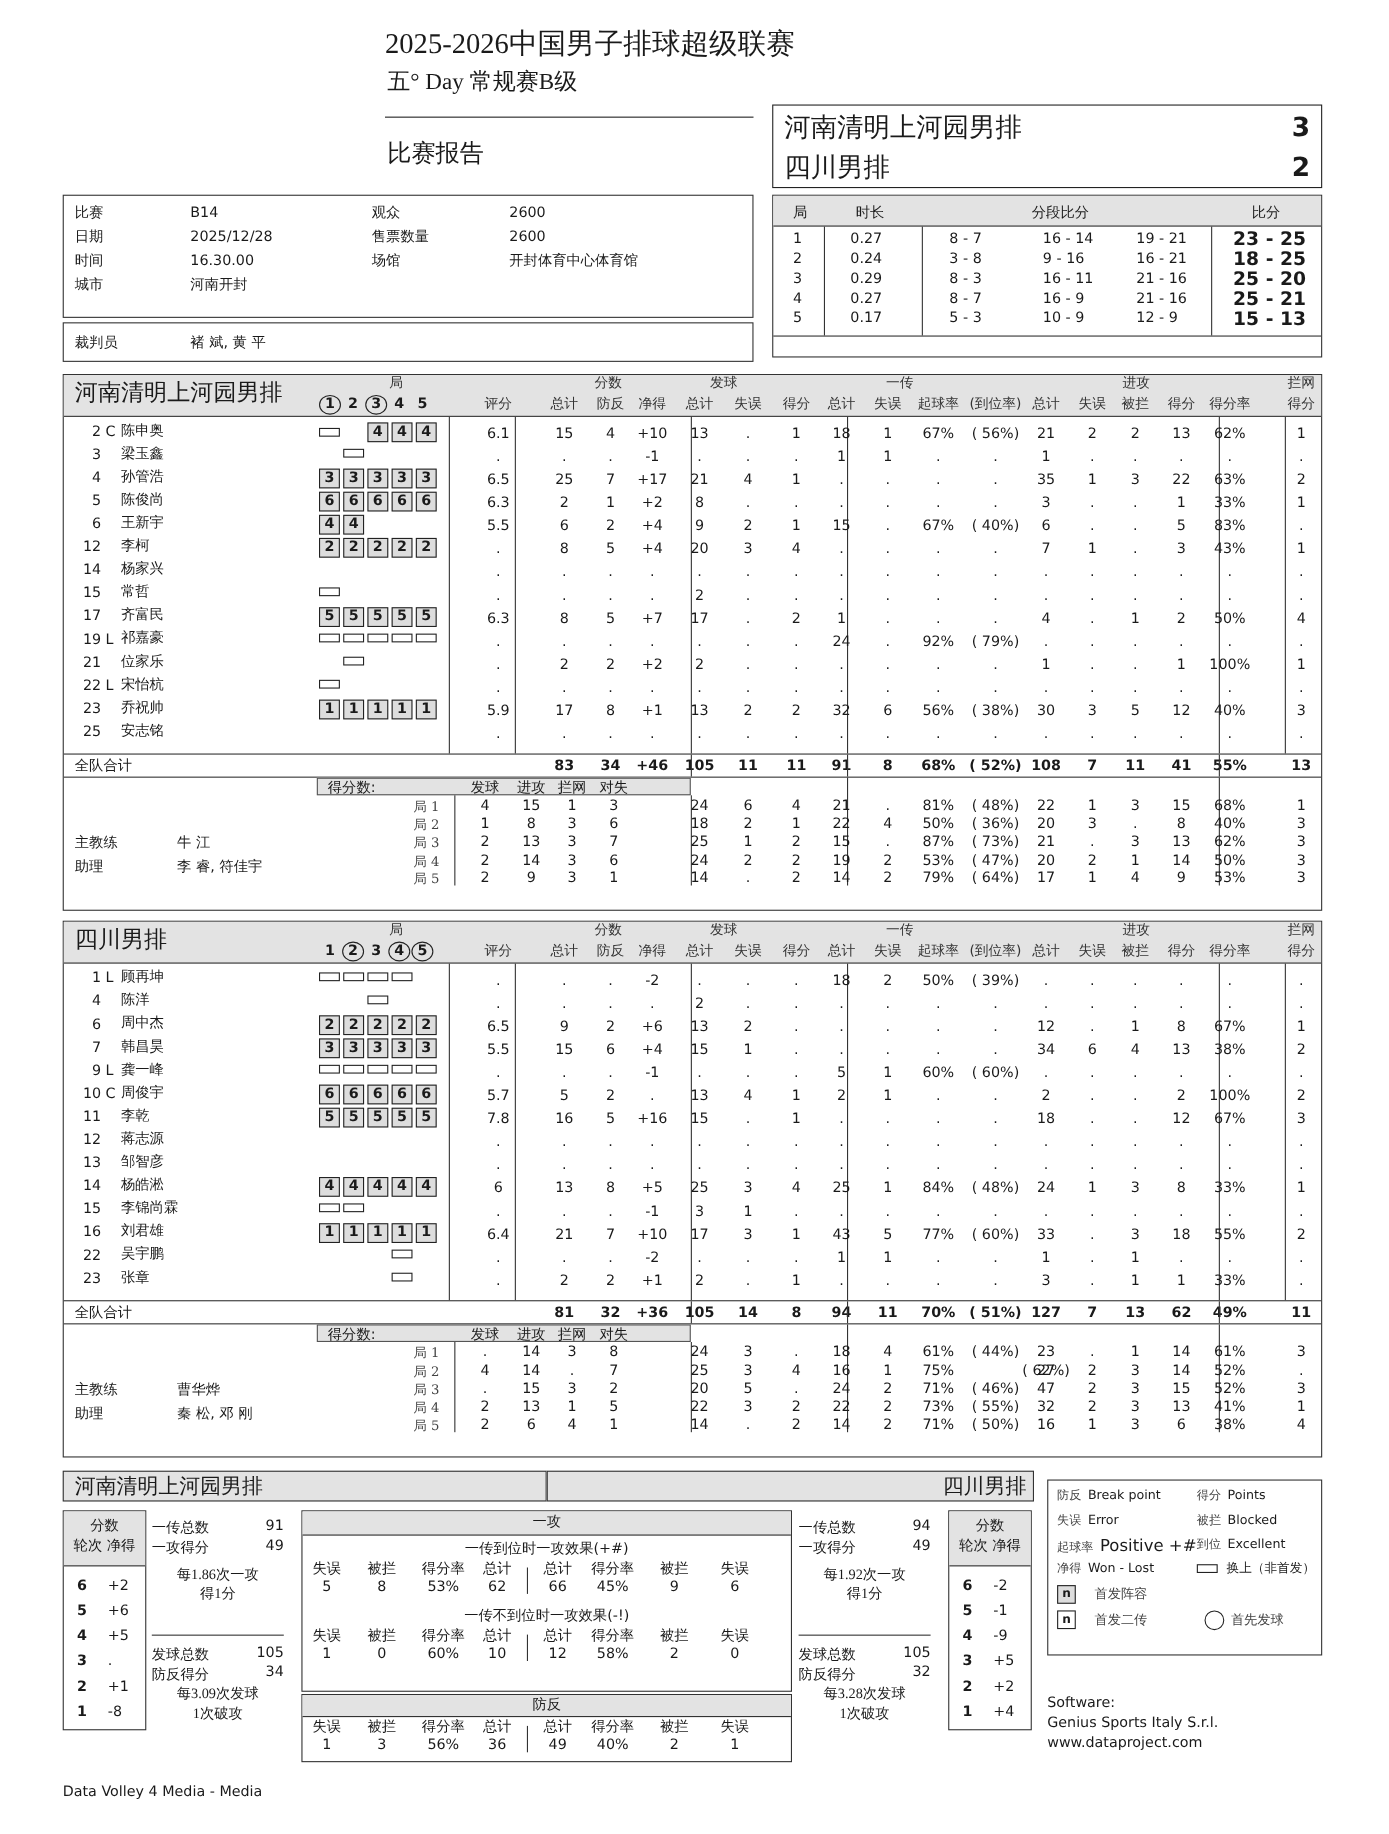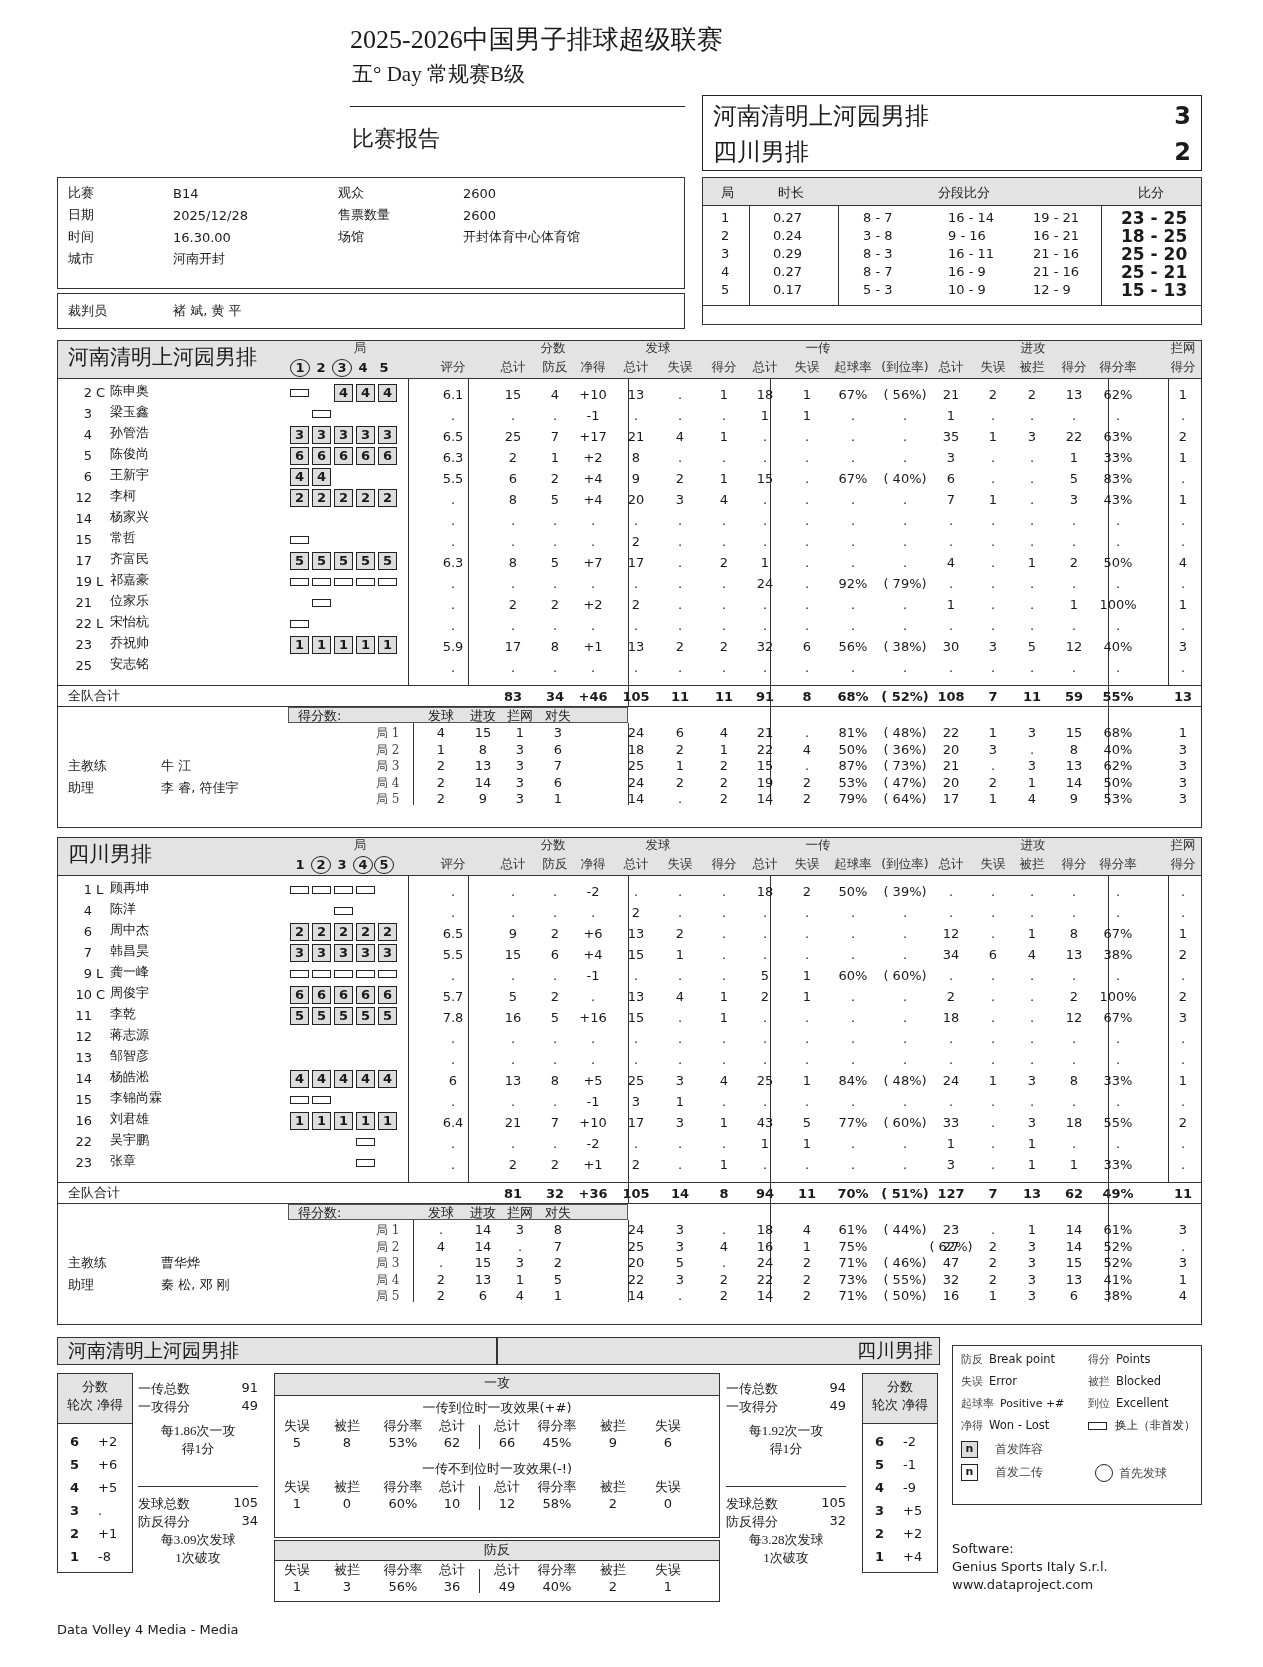--- a/index.html
+++ b/index.html
@@ -486,21 +486,21 @@
       <span class="cellv bold" style="left:578px;top:3px;width:60px;margin-left:-30px">105</span>
       <span class="cellv bold" style="left:622px;top:3px;width:60px;margin-left:-30px">11</span>
       <span class="cellv bold" style="left:666px;top:3px;width:60px;margin-left:-30px">11</span>
       <span class="cellv bold" style="left:707px;top:3px;width:60px;margin-left:-30px">91</span>
       <span class="cellv bold" style="left:749px;top:3px;width:60px;margin-left:-30px">8</span>
       <span class="cellv bold" style="left:795px;top:3px;width:60px;margin-left:-30px">68%</span>
       <span class="cellv bold" style="left:847px;top:3px;width:60px;margin-left:-30px">( 52%)</span>
       <span class="cellv bold" style="left:893px;top:3px;width:60px;margin-left:-30px">108</span>
       <span class="cellv bold" style="left:935px;top:3px;width:60px;margin-left:-30px">7</span>
       <span class="cellv bold" style="left:974px;top:3px;width:60px;margin-left:-30px">11</span>
-      <span class="cellv bold" style="left:1016px;top:3px;width:60px;margin-left:-30px">59</span>
+      <span class="cellv bold" style="left:1016px;top:3px;width:60px;margin-left:-30px">41</span>
       <span class="cellv bold" style="left:1060px;top:3px;width:60px;margin-left:-30px">55%</span>
       <span class="cellv bold" style="left:1125px;top:3px;width:60px;margin-left:-30px">13</span>
       <div class="vline" style="left:570px;top:0;bottom:0"></div>
       <div class="vline" style="left:712px;top:0;bottom:0"></div>
       <div class="vline" style="left:1050px;top:0;bottom:0"></div>
     </div>
     <div style="position:relative;height:98px">
       <div class="abs" style="left:230px;top:0;width:340px;height:16px;background:#e3e3e3;border:1px solid #555"></div>
       <span class="abs" style="left:240px;top:0">得分数:</span>
       <span class="cellv" style="left:383px;top:0">发球</span>
@@ -1279,21 +1279,21 @@
         <div class="vline" style="left:204px;top:8px;height:24px"></div>
       </div>
     </div>
 </div>
 
 <div class="abs legend" id="legend">
     <div class="abs" style="left:8px;top:6px;white-space:nowrap"><span style="color:#444;margin-right:6px;font-size:11px">防反</span><span style="font-size:11.5px">Break point</span></div>
     <div class="abs" style="left:135px;top:6px;white-space:nowrap"><span style="color:#444;margin-right:6px;font-size:11px">得分</span><span style="font-size:11.5px">Points</span></div>
     <div class="abs" style="left:8px;top:28px;white-space:nowrap"><span style="color:#444;margin-right:6px;font-size:11px">失误</span><span style="font-size:11.5px">Error</span></div>
     <div class="abs" style="left:135px;top:28px;white-space:nowrap"><span style="color:#444;margin-right:6px;font-size:11px">被拦</span><span style="font-size:11.5px">Blocked</span></div>
-    <div class="abs" style="left:8px;top:50px;white-space:nowrap"><span style="color:#444;margin-right:6px;font-size:11px">起球率</span><span style="font-size:11px">Positive +#</span></div>
+    <div class="abs" style="left:8px;top:50px;white-space:nowrap"><span style="color:#444;margin-right:6px;font-size:11px">起球率</span><span style="font-size:15px">Positive +#</span></div>
     <div class="abs" style="left:135px;top:50px;white-space:nowrap"><span style="color:#444;margin-right:6px;font-size:11px">到位</span><span style="font-size:11.5px">Excellent</span></div>
     <div class="abs" style="left:8px;top:72px;white-space:nowrap"><span style="color:#444;margin-right:6px;font-size:11px">净得</span><span style="font-size:11.5px">Won - Lost</span></div>
     <div class="abs" style="left:135px;top:72px;white-space:nowrap"><span class="bench" style="margin-right:8px"></span><span style="font-size:11.5px">换上（非首发）</span></div>
     <div class="abs" style="left:8px;top:95px"><span class="box" style="width:17px;height:17px;font-size:11px;line-height:14px">n</span><span style="margin-left:14px;color:#444">首发阵容</span></div>
     <div class="abs" style="left:8px;top:118px"><span class="box" style="width:17px;height:17px;font-size:11px;line-height:14px;background:#fff">n</span><span style="margin-left:14px;color:#444">首发二传</span></div>
     <div class="abs" style="left:142px;top:118px"><span class="circ" style="width:18px;height:18px;vertical-align:middle"></span><span style="margin-left:6px;color:#444">首先发球</span></div>
   </div>
 <div class="abs sw">
   <div>Software:</div>
   <div>Genius Sports Italy S.r.l.</div>

